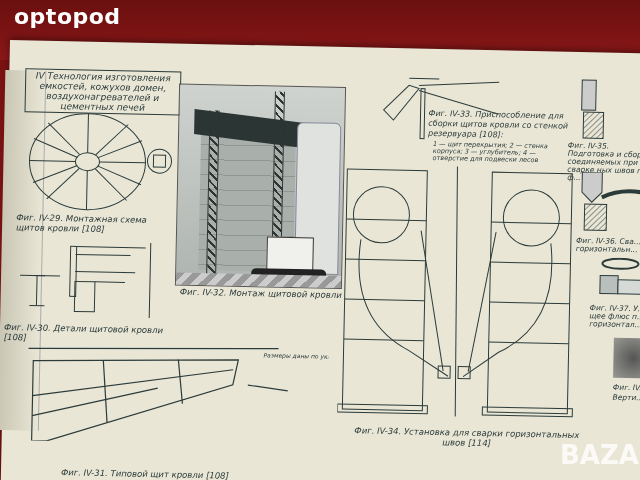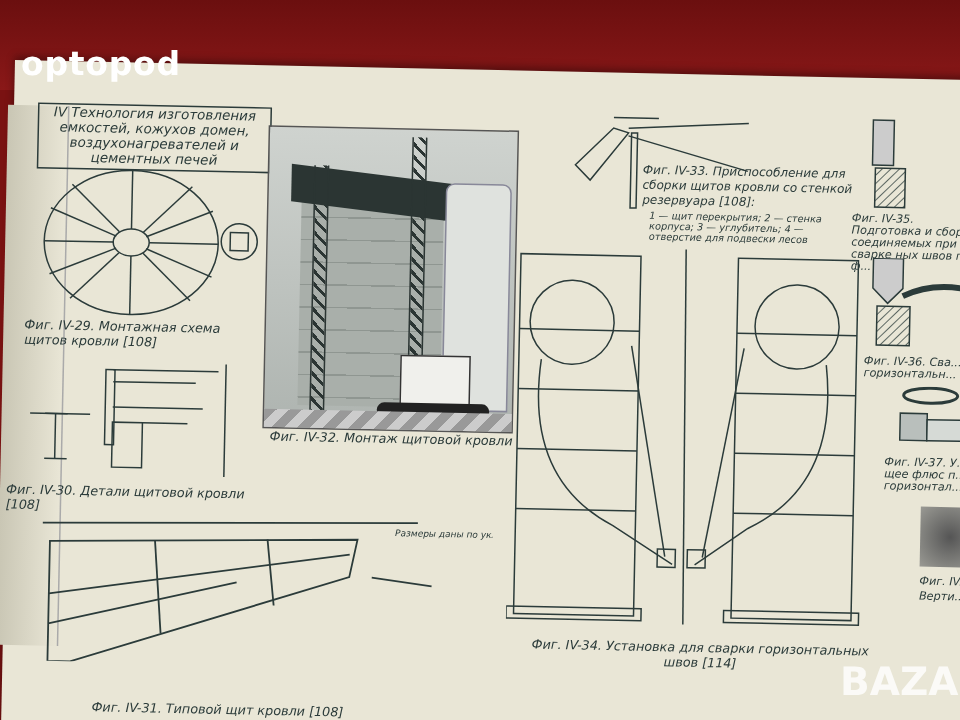--- a/index.html
+++ b/index.html
@@ -1,20 +1,20 @@
 <!DOCTYPE html>
 <html><head>
 <meta charset="utf-8">
 <style>
   html,body{margin:0;padding:0;}
   body{width:640px;height:480px;overflow:hidden;background:#7a1212;font-family:"DejaVu Sans",sans-serif;position:relative;}
   .bg-red{position:absolute;left:0;top:0;width:640px;height:60px;background:linear-gradient(180deg,#6b0f0f,#8a1818);}
   .page{position:absolute;left:10px;top:40px;width:640px;height:450px;background:#e9e6d6;transform:rotate(1.2deg);transform-origin:0 0;box-shadow:0 -2px 6px rgba(0,0,0,.4);}
   .page-left-curl{position:absolute;left:-4px;top:30px;width:40px;height:360px;background:linear-gradient(90deg,#c9c6b4,#e9e6d6);border-right:1px solid #aaa;}
-  .watermark{position:absolute;left:14px;top:31px;color:#fff;font-weight:bold;font-size:22px;letter-spacing:.5px;z-index:5;}
+  .watermark{position:absolute;left:14px;top:4px;color:#fff;font-weight:bold;font-size:22px;letter-spacing:.5px;z-index:5;}
   .ink{color:#2b3b3a;font-style:italic;}
   .header-box{position:absolute;left:16px;top:28px;width:148px;border:1.5px solid #2b3b3a;font-size:9px;line-height:10px;padding:1px 3px;text-align:center;}
   .cap{position:absolute;font-size:8.5px;line-height:10px;}
   .photo{position:absolute;left:170px;top:40px;width:165px;height:200px;background:linear-gradient(180deg,#cfd3cf,#aeb4b0);border:1px solid #555;}
   .tank{position:absolute;left:22px;top:45px;width:95px;height:140px;background:repeating-linear-gradient(180deg,#a9afaa 0 14px,#8f9691 14px 15px);}
   .roof{position:absolute;left:15px;top:30px;width:110px;height:25px;background:#2b3533;transform:skewY(6deg);}
   .silo{position:absolute;left:118px;top:35px;width:42px;height:150px;background:#dfe2de;border:1px solid #889;border-radius:6px 6px 0 0;}
   .mast{position:absolute;width:8px;background:repeating-linear-gradient(45deg,#2b3533 0 2px,transparent 2px 6px);border-left:1px solid #2b3533;border-right:1px solid #2b3533;}
   .crane-body{position:absolute;left:90px;top:150px;width:45px;height:35px;background:#f0f0ec;border:1px solid #333;}
   .tracks{position:absolute;left:75px;top:182px;width:75px;height:10px;background:#222;border-radius:5px;}

